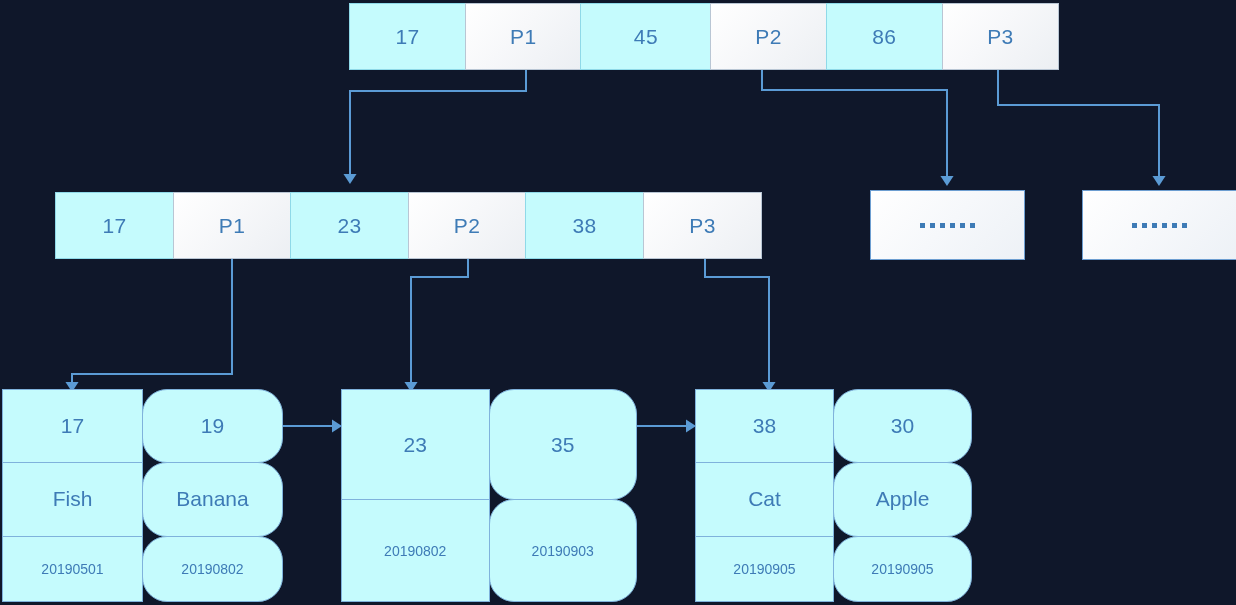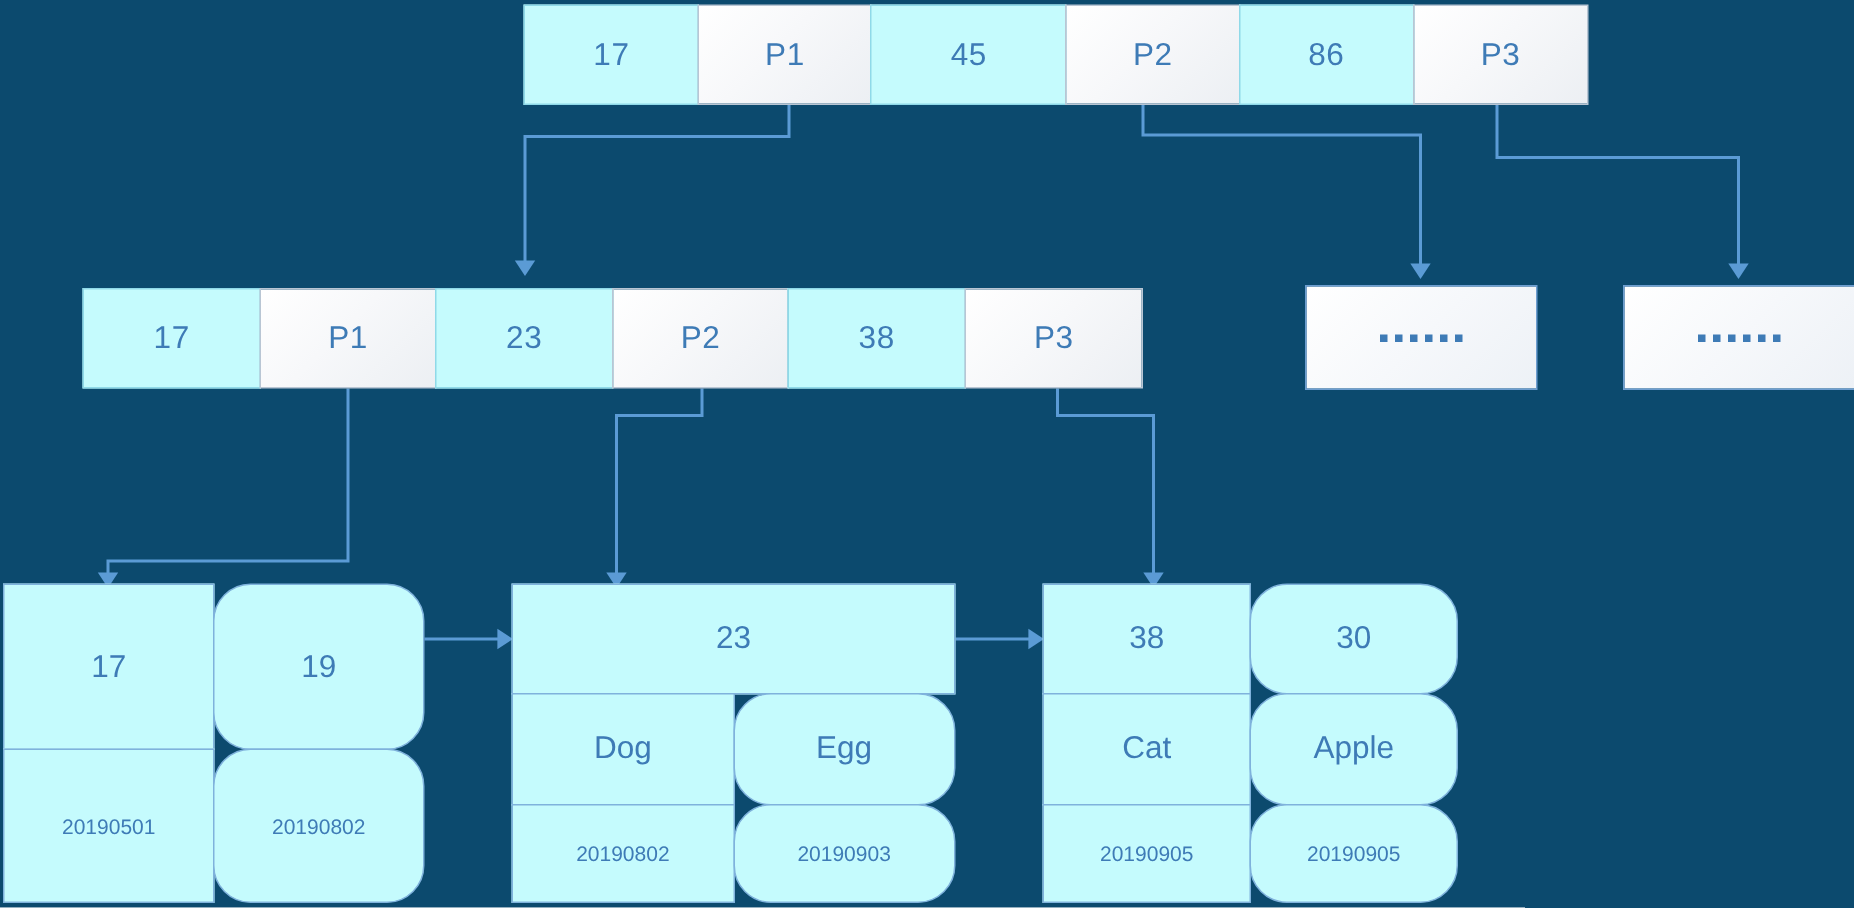--- a/index.html
+++ b/index.html
@@ -4,21 +4,21 @@
 <style>
   html, body {
     margin: 0;
     padding: 0;
     background: #ffffff;
   }
   #canvas {
     position: relative;
     width: 1236px;
     height: 605px;
-    background: #0c4a6e;
+    background: #0f172a;
     font-family: "Liberation Sans", sans-serif;
     overflow: hidden;
   }
 
   
   .node {
     position: absolute;
     display: flex;
     box-sizing: border-box;
   }
@@ -171,32 +171,33 @@
         <span></span>
     </div>
   </div>
 
   <div class="leaf" style="left:2px; top:389px; width:281px; height:213px;">
     <div class="leaf-row">
       <div class="leaf-cell">17</div>
       <div class="leaf-cell">19</div>
     </div>
     <div class="leaf-row">
+      <div class="leaf-cell">Fish</div>
+      <div class="leaf-cell">Banana</div>
+    </div>
+    <div class="leaf-row">
       <div class="leaf-cell small">20190501</div>
       <div class="leaf-cell small">20190802</div>
     </div>
   </div>
 
   <div class="leaf" style="left:341px; top:389px; width:296px; height:213px;">
     <div class="leaf-row">
       <div class="leaf-cell">23</div>
-    </div>
-    <div class="leaf-row">
-      <div class="leaf-cell">Dog</div>
-      <div class="leaf-cell">Egg</div>
+      <div class="leaf-cell">35</div>
     </div>
     <div class="leaf-row">
       <div class="leaf-cell small">20190802</div>
       <div class="leaf-cell small">20190903</div>
     </div>
   </div>
 
   <div class="leaf" style="left:695px; top:389px; width:277px; height:213px;">
     <div class="leaf-row">
       <div class="leaf-cell">38</div>

